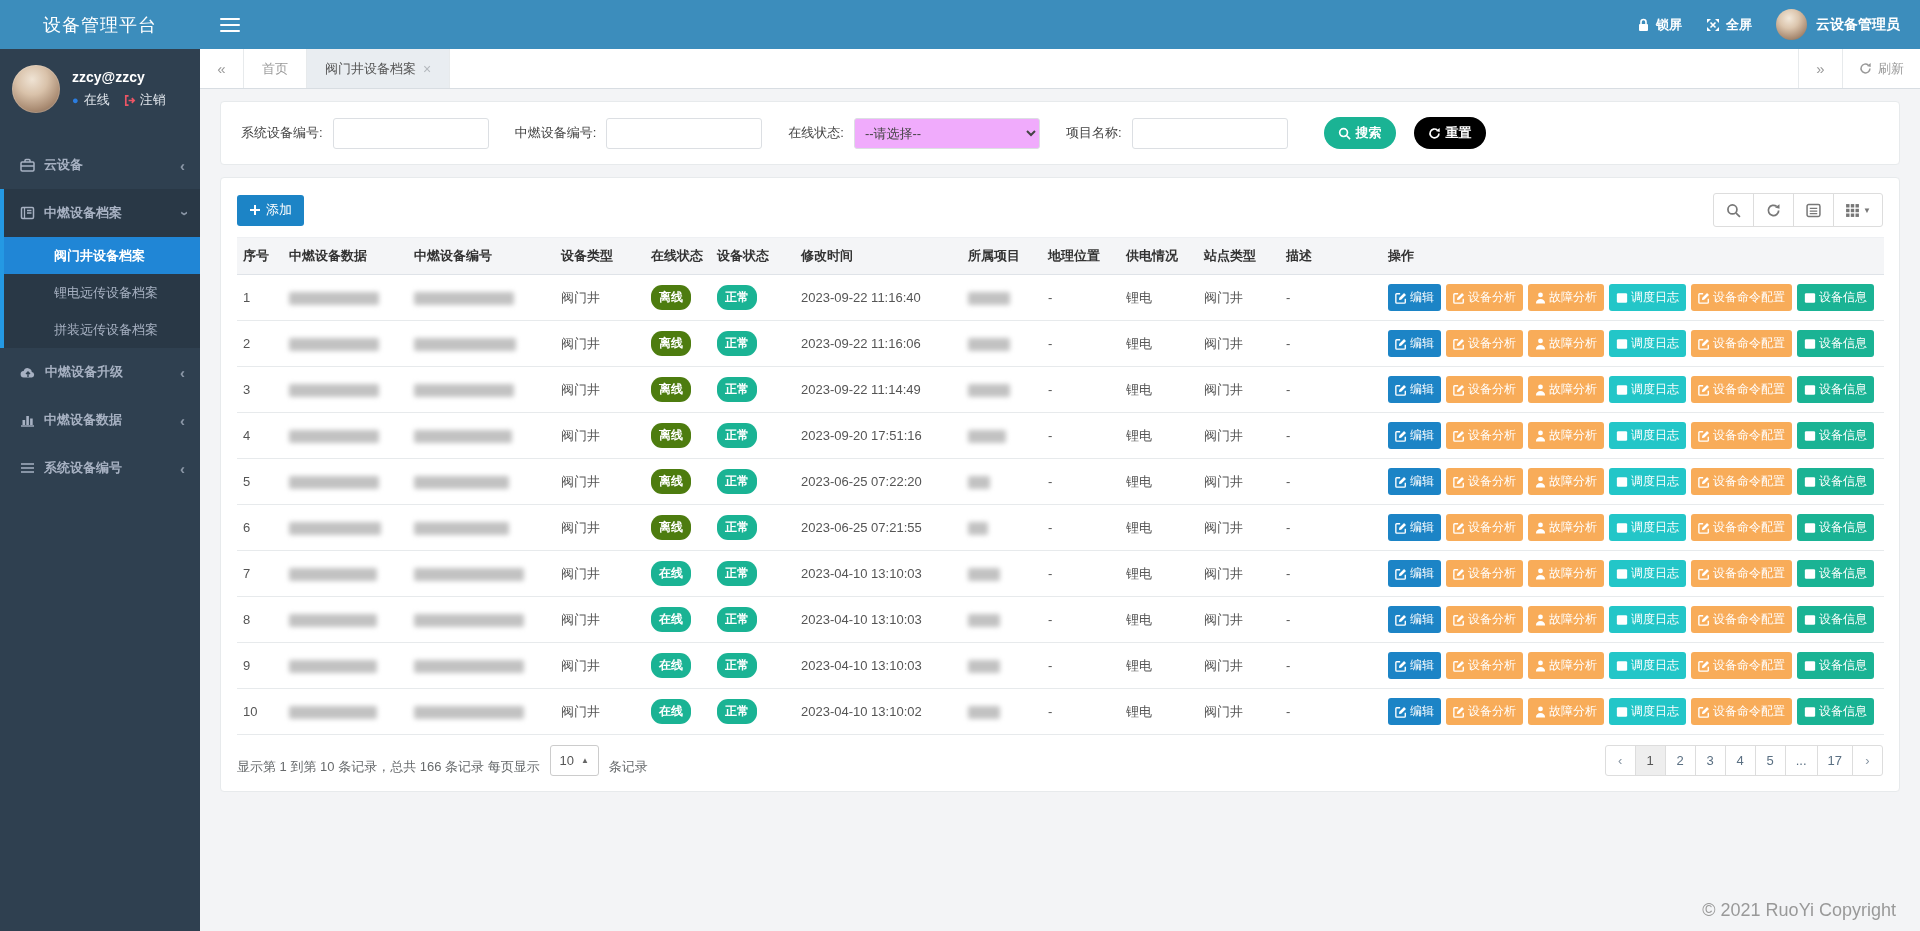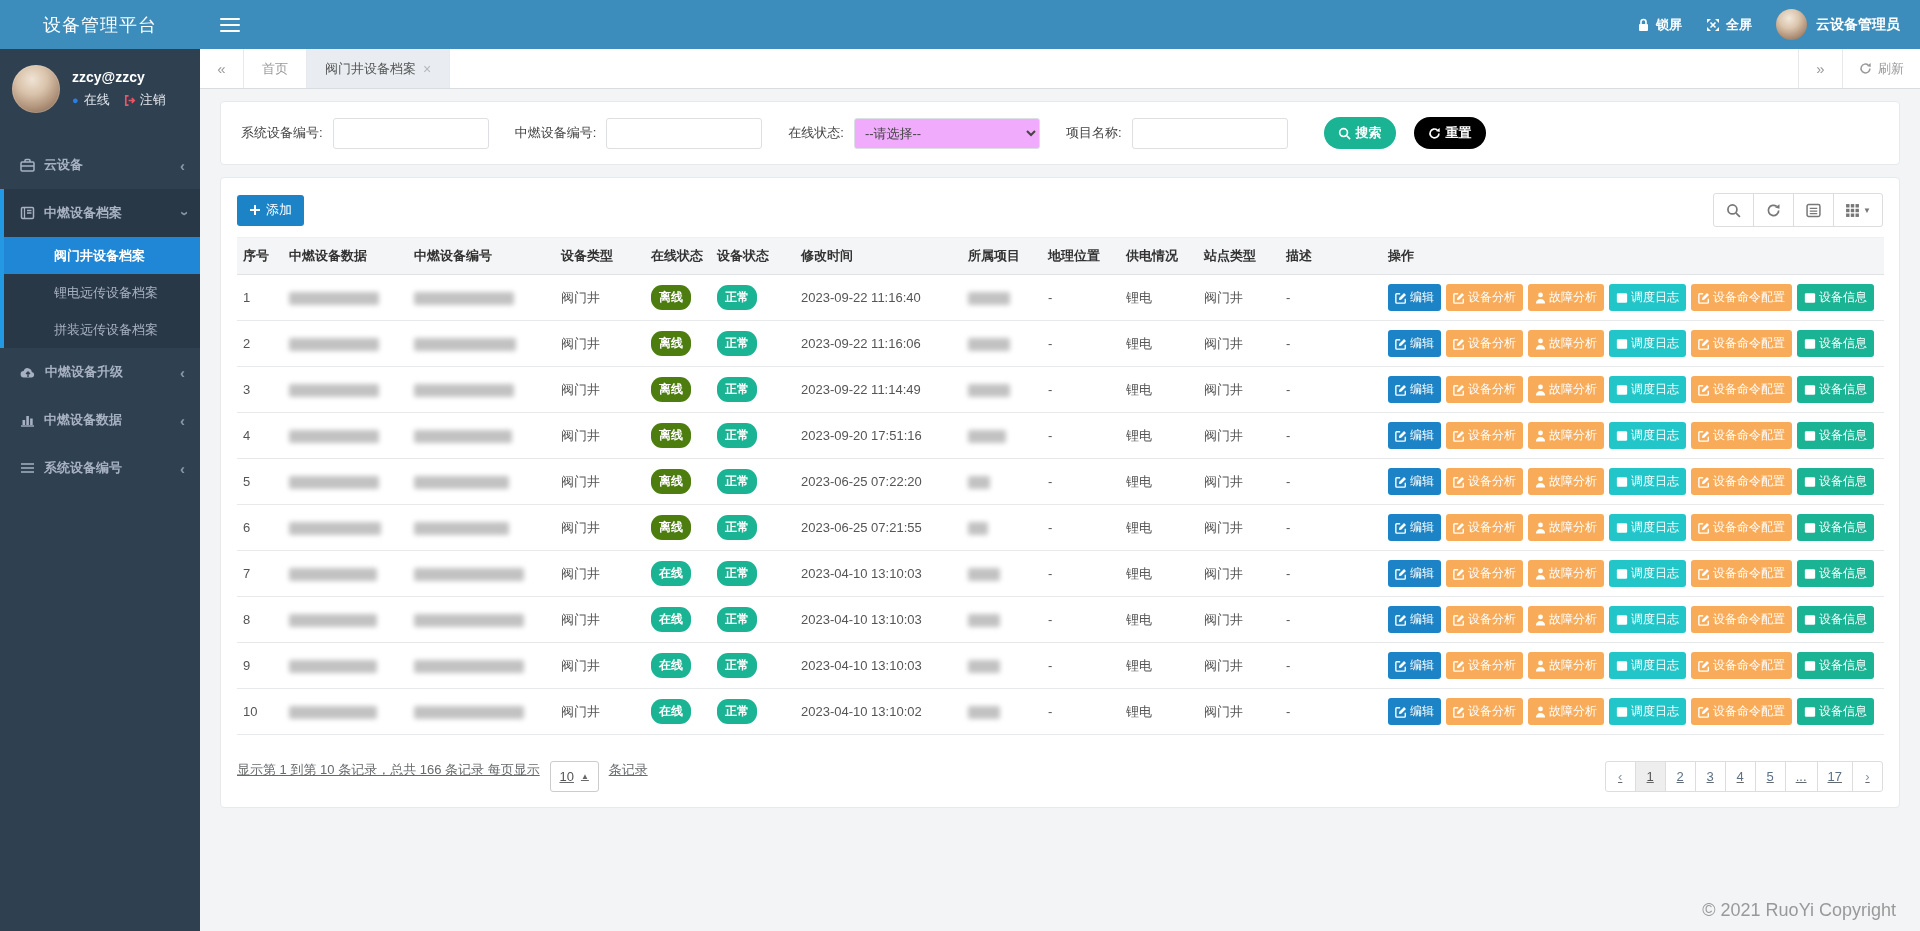--- a/index.html
+++ b/index.html
@@ -70,21 +70,21 @@
   table { width: 100%; border-collapse: collapse; table-layout: fixed; }
   thead th { background: #f4f5f7; border-bottom: 1px solid #dfe3e8; border-top: 1px solid #eef0f3; text-align: left; font-size: 13px; color: #333; font-weight: bold; padding: 9px 6px; white-space: nowrap; }
   tbody td { border-bottom: 1px solid #e7eaec; padding: 9px 6px; font-size: 13px; color: #555; height: 39px; white-space: nowrap; overflow: hidden; }
   .blur-box { display: inline-block; height: 13px; border-radius: 2px; background: #c2c2c2; filter: blur(2.5px); vertical-align: middle; }
   .badge { display: inline-block; min-width: 40px; text-align: center; padding: 4px 8px; border-radius: 11px; color: #fff; font-size: 12px; font-weight: bold; }
   .badge.offline { background: #4d7c0f; }
   .badge.online-g { background: #1ab394; }
   .badge.normal { background: #1ab394; }
   .op-btn { display: inline-flex; align-items: center; gap: 3px; border: none; border-radius: 3px; color: #fff; font-size: 12px; padding: 5px 7px; margin-right: 5px; cursor: pointer; white-space: nowrap; }
 
-  .table-footer { display: flex; align-items: flex-start; margin-top: 26px; color: #676a6c; text-decoration: underline; }
+  .table-footer { display: flex; align-items: flex-end; margin-top: 10px; color: #676a6c; }
   .pagesize { display: inline-flex; align-items: center; justify-content: center; gap: 7px; width: 49px; height: 31px; border: 1px solid #ccc; border-radius: 3px; margin: 0 10px; color: #555; cursor: pointer; background: #fff; }
   .pagesize .caret-up { font-size: 8px; color: #666; }
   .pager { margin-left: auto; display: flex; }
   .page-btn { min-width: 31px; height: 31px; display: flex; align-items: center; justify-content: center; border: 1px solid #ddd; margin-left: -1px; color: #5b7083; background: #fff; cursor: pointer; font-size: 13px; padding: 0 10px; }
   .page-btn:first-child { border-radius: 3px 0 0 3px; margin-left: 0; }
   .page-btn:last-child { border-radius: 0 3px 3px 0; }
   .page-btn.active { background: #eeeeee; color: #555; }
   .page-btn.arrow { color: #8795a3; }
 
   .footer { height: 42px; display: flex; align-items: center; justify-content: flex-end; padding-right: 24px; color: #999; font-size: 18px; }

